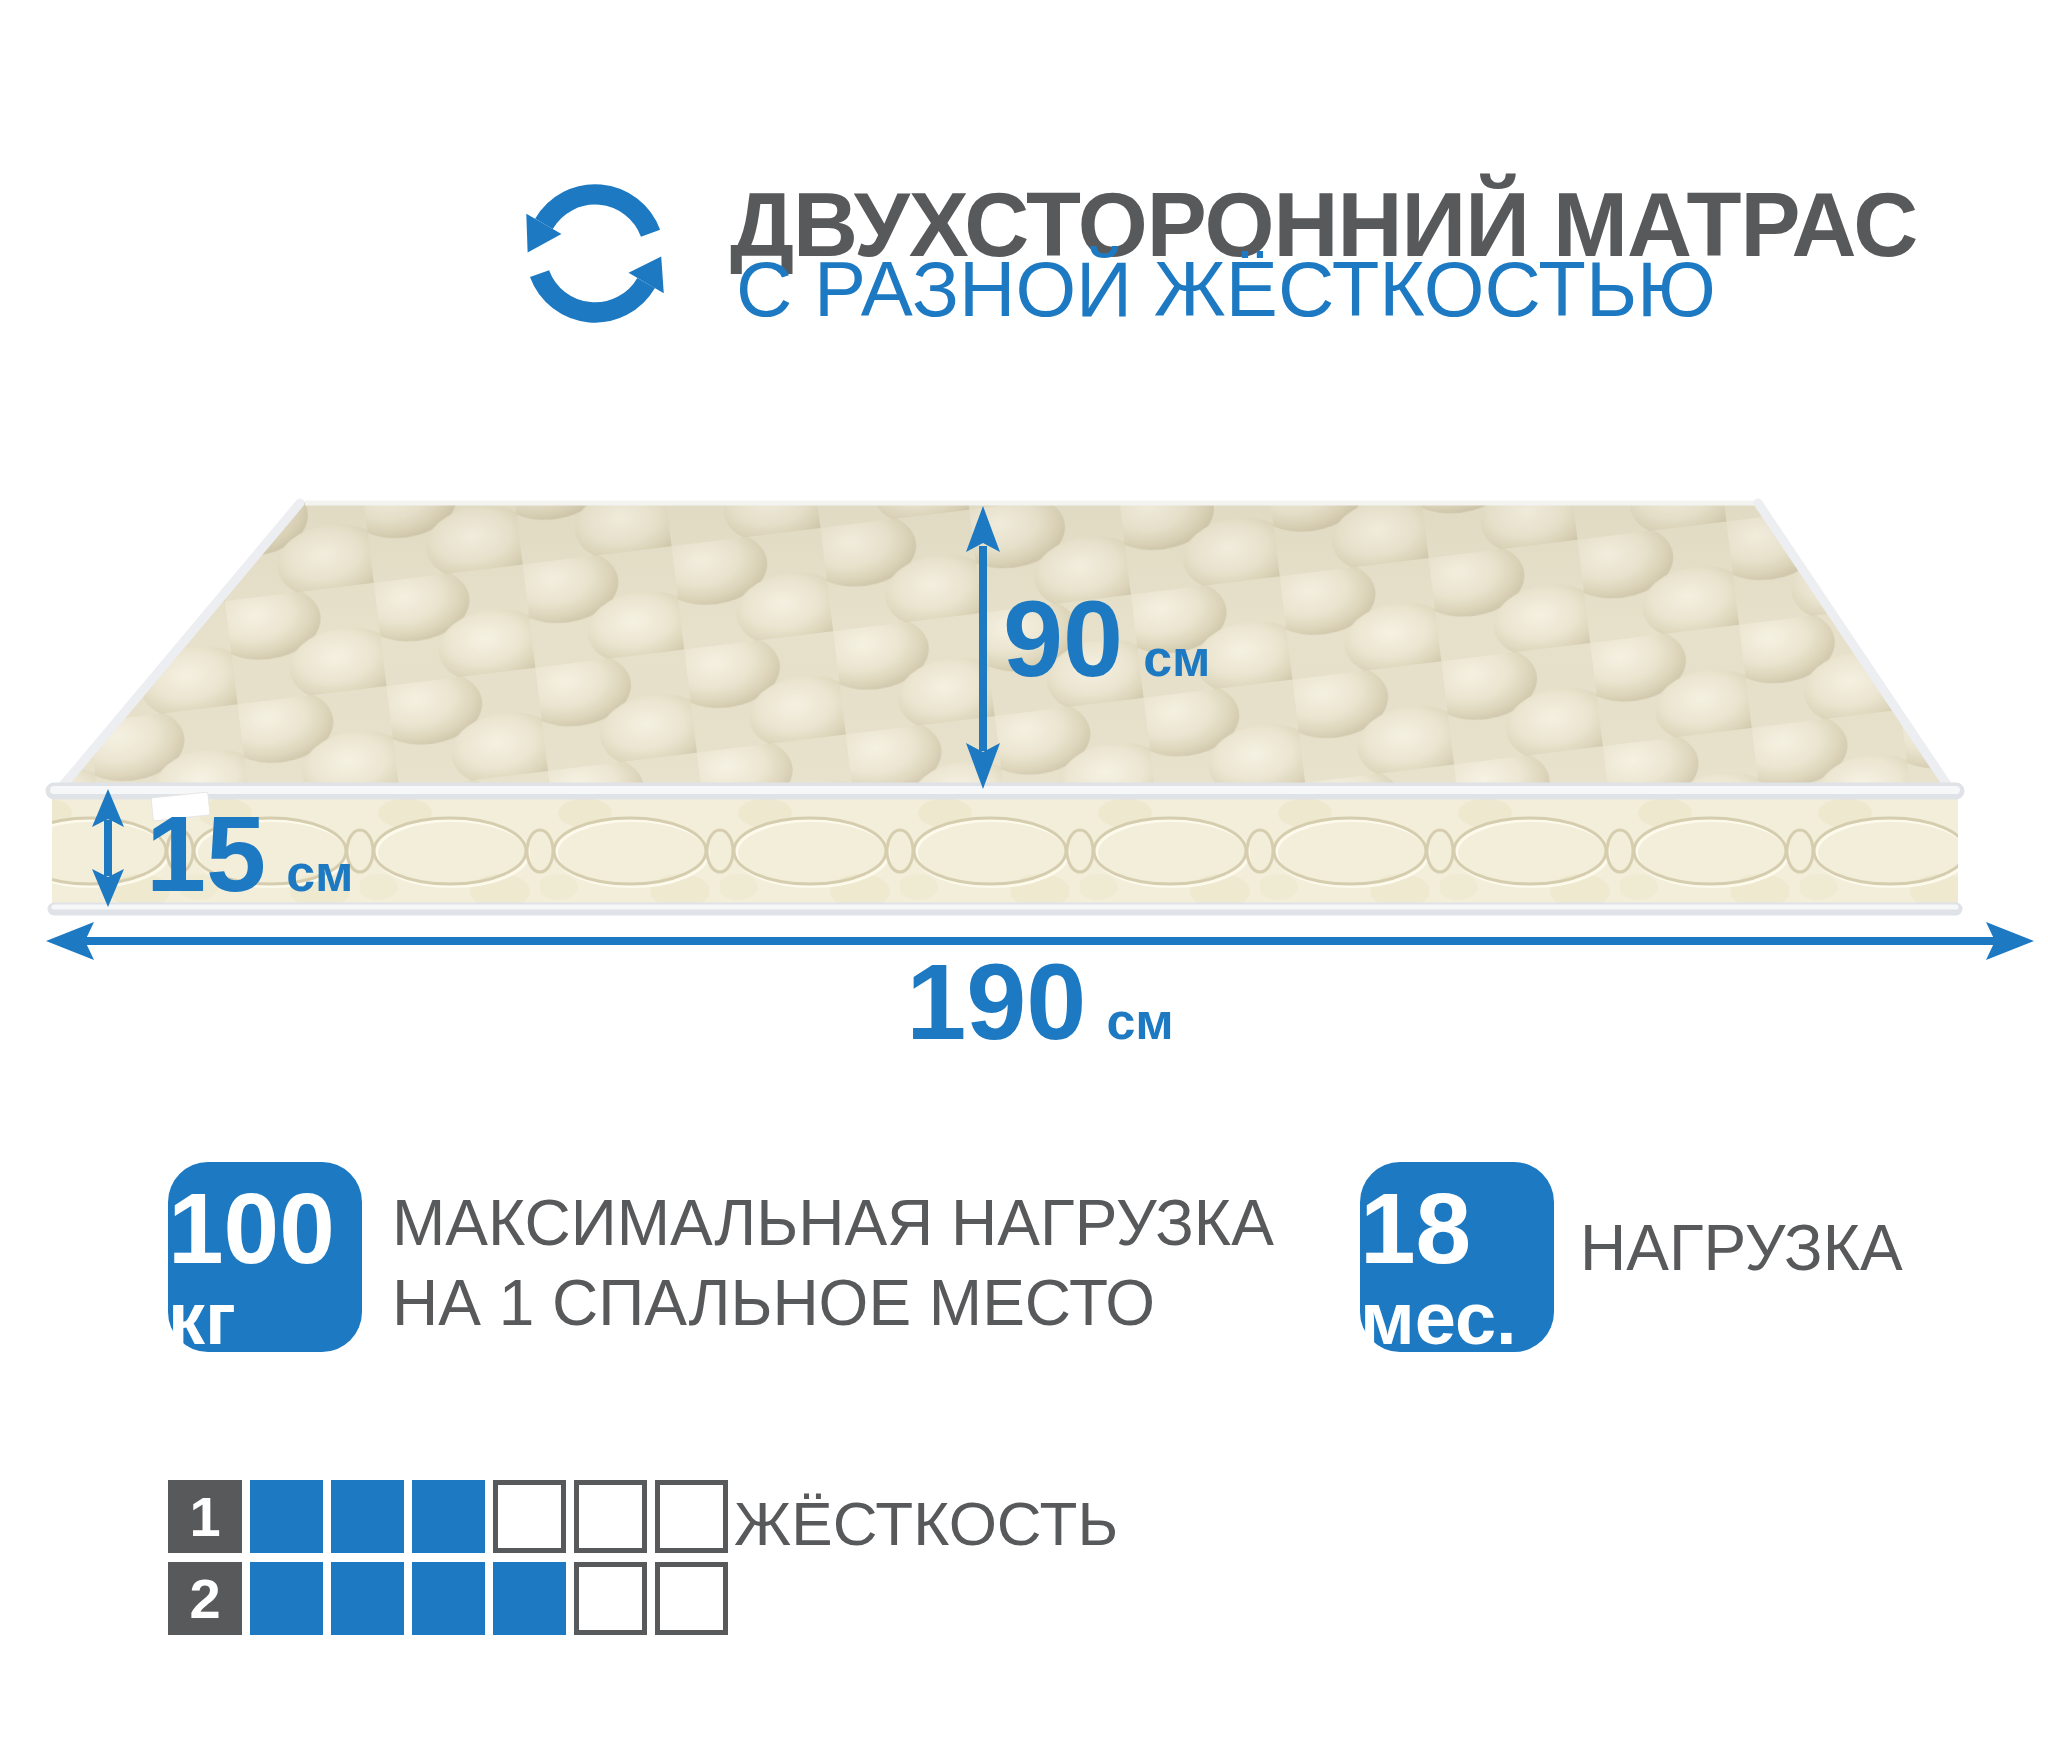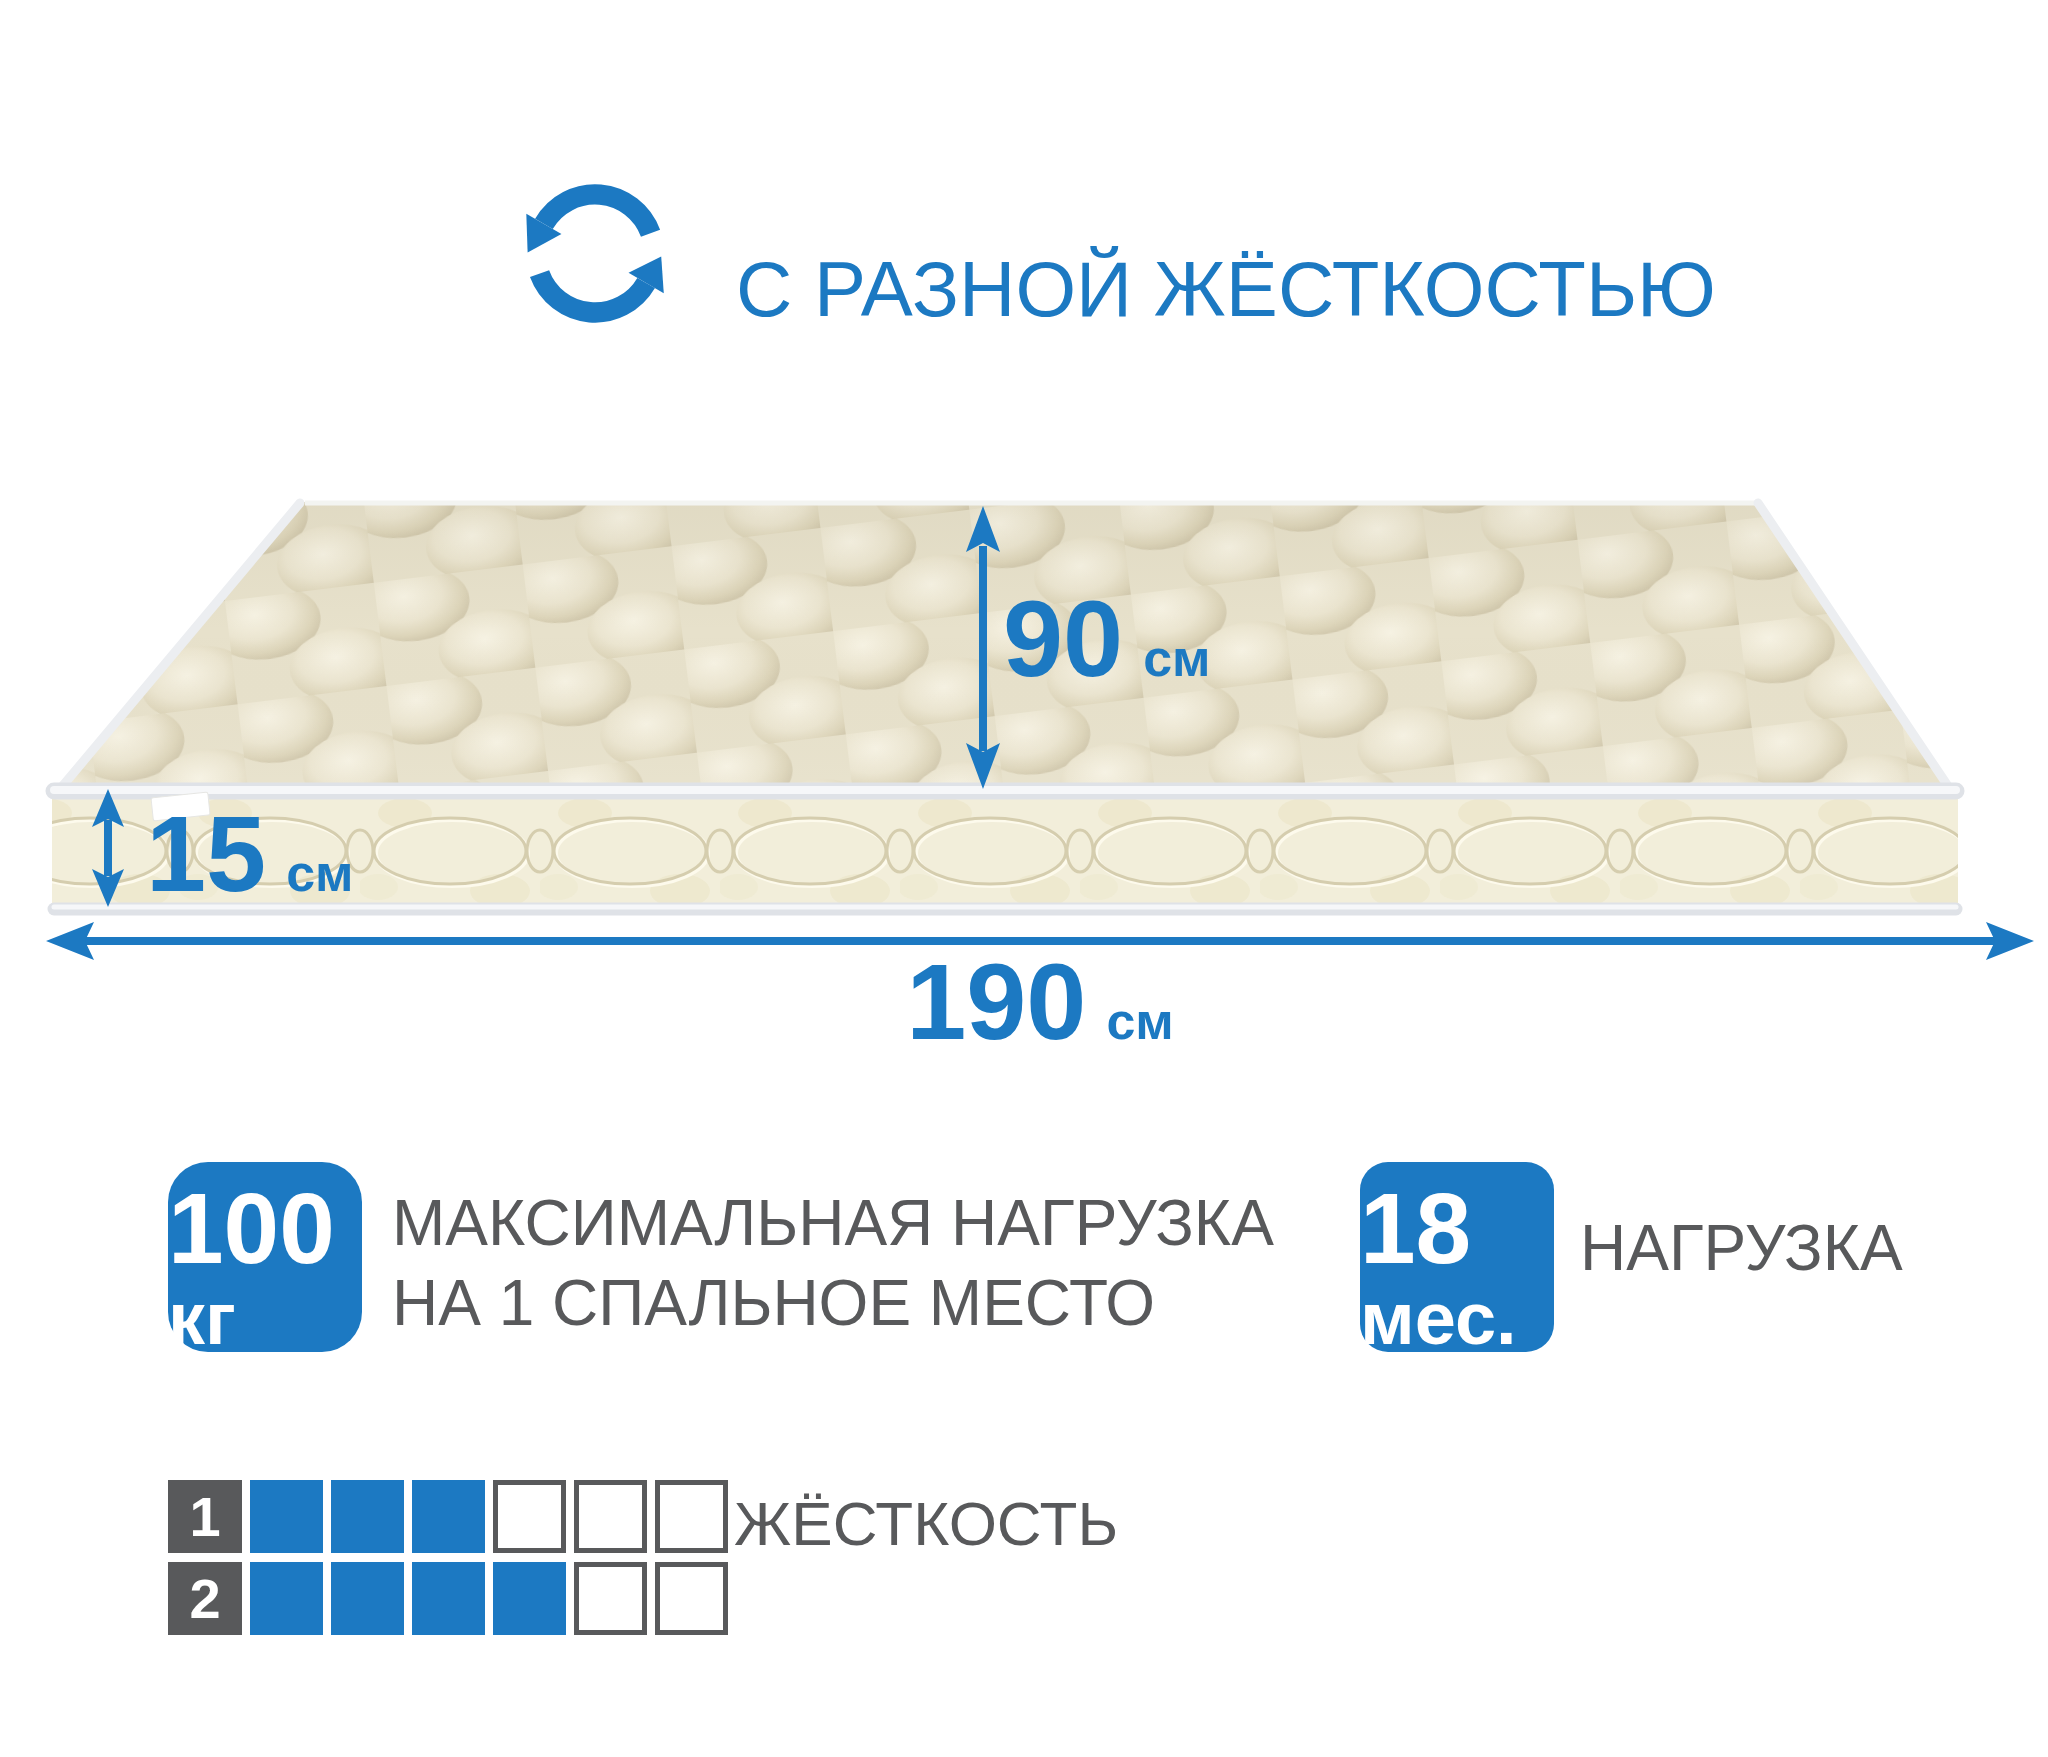--- a/index.html
+++ b/index.html
@@ -27,21 +27,21 @@
   #label-depth{left:1003px;top:585px;}
   #label-thickness{left:146px;top:800px;}
   #label-length{left:860px;top:948px;width:360px;text-align:center;}
 
   
   .badge{position:absolute;width:194px;height:190px;background:var(--blue);
          border-radius:40px;color:#fff;text-align:left;font-weight:bold;}
   .badge .bval{font-size:100px;line-height:1;margin-top:16px;}
   .badge .bunit{font-size:74px;line-height:1;margin-top:4px;}
   #max-load-badge{left:168px;top:1162px;}
-  #warranty-badge{left:1360px;top:1162px;border-radius:28px;}
+  #warranty-badge{left:1360px;top:1162px;}
   .feat-text{position:absolute;color:var(--gray);font-size:64px;line-height:80px;white-space:nowrap;}
   #max-load-text{left:392px;top:1183px;}
   #warranty-text{left:1580px;top:1216px;line-height:1;}
 
   
   #hardness{position:absolute;left:168px;top:1480px;}
   .hrow{display:flex;gap:8px;margin-bottom:9px;}
   .hlabel{width:74px;height:73px;background:var(--gray);color:#fff;font-weight:bold;
           font-size:56px;display:flex;align-items:center;justify-content:center;}
   .hsq{width:73px;height:73px;box-sizing:border-box;}
@@ -59,20 +59,21 @@
     <g fill="none" stroke="#1c79c2" stroke-width="20">
       <path d="M 41.8 51 A 58 58 0 0 1 146.5 60.2"></path>
       <path d="M 37.5 99.8 A 58 58 0 0 0 142.2 109"></path>
     </g>
     <g fill="#1c79c2" stroke="none">
       <polygon points="25.8,79 59,61 24.5,41"></polygon>
       <polygon points="157,83 159.5,119 124.9,99"></polygon>
     </g>
   </svg>
 
+  <div id="title">ДВУХСТОРОННИЙ МАТРАС</div>
   <div id="subtitle">С РАЗНОЙ ЖЁСТКОСТЬЮ</div>
 
   <svg id="diagram-svg" viewBox="0 0 2048 1757">
     <defs>
       <radialGradient id="puff" cx="42%" cy="38%" r="62%">
         <stop offset="0" stop-color="#f6f2e3"></stop>
         <stop offset="0.55" stop-color="#ebe5d0"></stop>
         <stop offset="0.85" stop-color="#ddd5ba"></stop>
         <stop offset="1" stop-color="#d2c9ae"></stop>
       </radialGradient>

